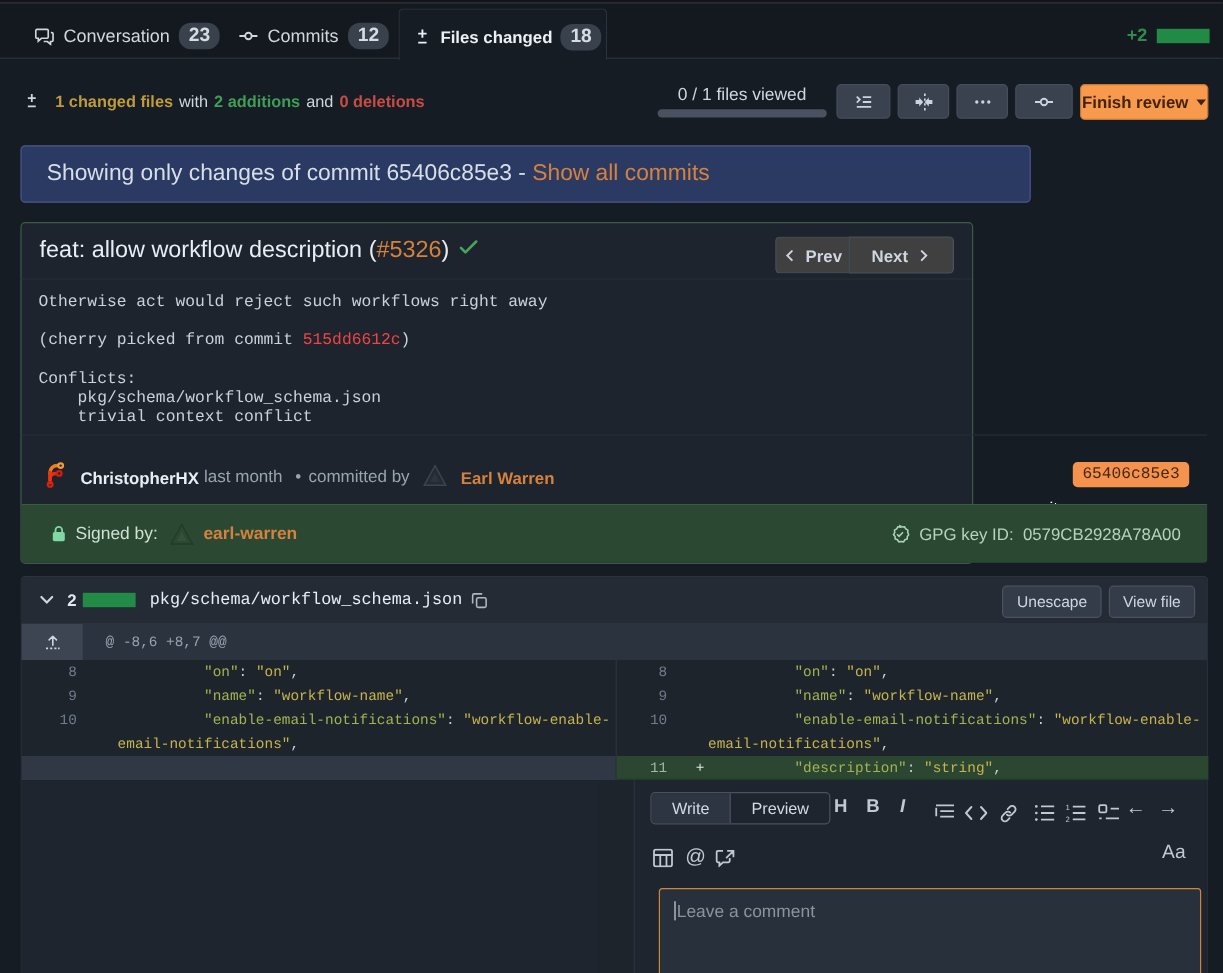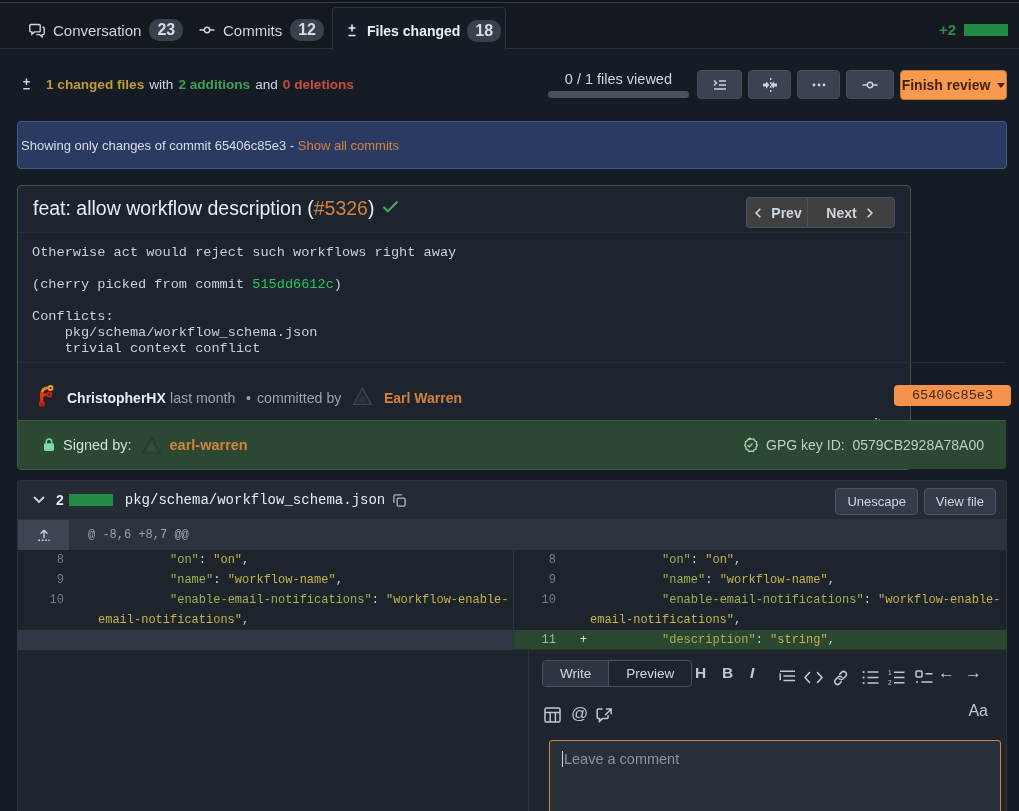--- a/index.html
+++ b/index.html
@@ -19,33 +19,33 @@
 
 #summary { left:19px; top:77px; display:flex; align-items:center; gap:5px; font-size:13.6px; color:#cfd6de; }
 #summary b.y { color:#bf9b3a; }
 #summary b.g { color:#3f9e57; }
 #summary b.r { color:#c94c44; }
 #filesviewed { left:548px; top:71px; width:124px; text-align:right; color:#cfd6de; font-size:14.5px; white-space:nowrap; }
 #progress { left:548px; top:91px; width:141px; height:7px; border-radius:4px; background:#49525e; }
 .toolbtn { position:absolute; top:70px; height:29px; background:#3a4250; border:1px solid #454e5c; border-radius:4px; display:flex; align-items:center; justify-content:center; color:#cdd4de; }
 #finish { left:900px; top:70px; width:107px; height:30px; background:#f79a4e; border:1px solid #c87731; border-radius:4px; color:#45230a; font-size:14px; font-weight:bold; display:flex; align-items:center; justify-content:center; gap:7px; }
 
-#banner { left:17px; top:121px; width:990px; height:48px; background:#2b3a63; border:1px solid #48598e; border-radius:4px; display:flex; align-items:center; padding-left:3px; font-size:13px; color:#d8dee8; }
+#banner { left:17px; top:121px; width:842px; height:48px; background:#2b3a63; border:1px solid #48598e; border-radius:4px; display:flex; align-items:center; padding-left:21px; font-size:19px; color:#d8dee8; }
 #banner a { color:#d5823f; text-decoration:none; }
 
-#cbox { left:17px; top:185px; width:894px; height:285px; background:#1d242d; border:1px solid #3c5a46; border-radius:4px; }
+#cbox { left:17px; top:185px; width:794px; height:285px; background:#1d242d; border:1px solid #3c5a46; border-radius:4px; }
 #chead { position:relative; height:47px; border-bottom:1px solid #262d37; }
 #ctitle { position:absolute; left:15px; top:11px; font-size:19.5px; color:#e9eef4; }
 #ctitle .num { color:#d5823f; }
 #prevnext { position:absolute; right:15px; top:11px; height:31px; display:flex; }
 .pnbtn { background:#404040; border:1px solid #4a525f; display:flex; align-items:center; justify-content:center; gap:7px; color:#ced6e0; font-size:14px; font-weight:bold; }
 #prevb { border-radius:4px 0 0 4px; border-right:none; width:61px; }
 #nextb { border-radius:0 4px 4px 0; width:88px; }
 #cbody { position:absolute; left:14px; top:59px; font-family:"Liberation Mono", monospace; font-size:13.6px; line-height:16px; color:#c9d1dc; white-space:pre; }
-#cbody a { color:#22c55e; text-decoration:none; }
+#cbody a { color:#ef4444; text-decoration:none; }
 #cauthor { position:absolute; left:0; top:176px; width:988px; height:59px; border-top:1px solid #262d37; }
 #csigned { position:absolute; left:0; top:234px; width:988px; height:49px; background:#2b4833; border-top:1px solid #3c5a46; border-radius:0 0 3px 3px; display:flex; align-items:center; }
 
 #dbox { left:17px; top:480px; width:990px; height:331px; background:#1d242c; border:1px solid #2d333e; border-radius:4px 4px 0 0; border-bottom:none; }
 #dhead { position:relative; height:39px; background:#242b35; border-bottom:1px solid #2d333e; border-radius:4px 4px 0 0; display:flex; align-items:center; }
 #statbar { width:44px; height:12px; background:#228b45; margin-left:5px; }
 #fname { margin-left:12px; font-family:"Liberation Mono", monospace; font-size:14px; color:#e8edf3; }
 .hbtn { position:absolute; top:7px; height:27px; background:#343c49; border:1px solid #4a5361; border-radius:4px; color:#cfd6e0; font-size:13px; display:flex; align-items:center; padding:0 11px; }
 #dhunk { position:relative; height:30px; background:#2b333e; display:flex; }
 #hunkcell { width:51px; height:100%; background:#3d4452; display:flex; align-items:center; justify-content:center; }
@@ -78,21 +78,21 @@
 #tacaret { display:inline-block; width:1px; height:16px; background:#cfd6df; vertical-align:-3px; margin-right:1px; }
 #ta { position:absolute; left:20px; top:90px; width:452px; height:120px; background:#28303c; border:1px solid #d0853c; border-radius:3px; padding:10px 12px; color:#8b949f; font-size:14.5px; }
 .caret { display:inline-block; width:0; height:0; border-left:4px solid transparent; border-right:4px solid transparent; border-top:5px solid #45230a; }
 
 #chxav { position:absolute; left:15px; top:19px; width:26px; height:26px; }
 #cauthor { font-size:14.2px; }
 #cauthname { position:absolute; left:49px; top:27px; font-weight:bold; color:#e9eef4; font-size:14px; }
 #cauthor .dim { color:#99a4b1; }
 #cauthname2 { position:absolute; left:366px; top:27px; font-weight:bold; color:#d5823f; font-size:14px; }
 #commitlabel { position:absolute; left:818px; top:27px; color:#ffffff;margin-top:26px; }
-#commitbadge { position:absolute; left:876px; top:22px; background:#f5924d; color:#46280c; font-family:"Liberation Mono", monospace; font-size:13.5px; padding:3px 18px; border-radius:4px; }
+#commitbadge { position:absolute; left:876px; top:22px; background:#f5924d; color:#46280c; font-family:"Liberation Mono", monospace; font-size:13.5px; padding:3px 8px; border-radius:4px; }
 #lockicon { width:16px; height:16px; margin-left:23px; }
 #signedtext { margin-left:6px; font-size:14.5px; color:#cfe0d4; }
 .triav { width:21px; height:21px; }
 #signame { font-size:14.5px; font-weight:bold; color:#d5823f; }
 #gpgright { position:absolute; right:22px; display:flex; align-items:center; }
 #badgecheck { width:16px; height:16px; }
 #gpgtext { margin-left:8px; font-size:14px; color:#b5d3bd; }
 </style>
 </head>
 <body>

